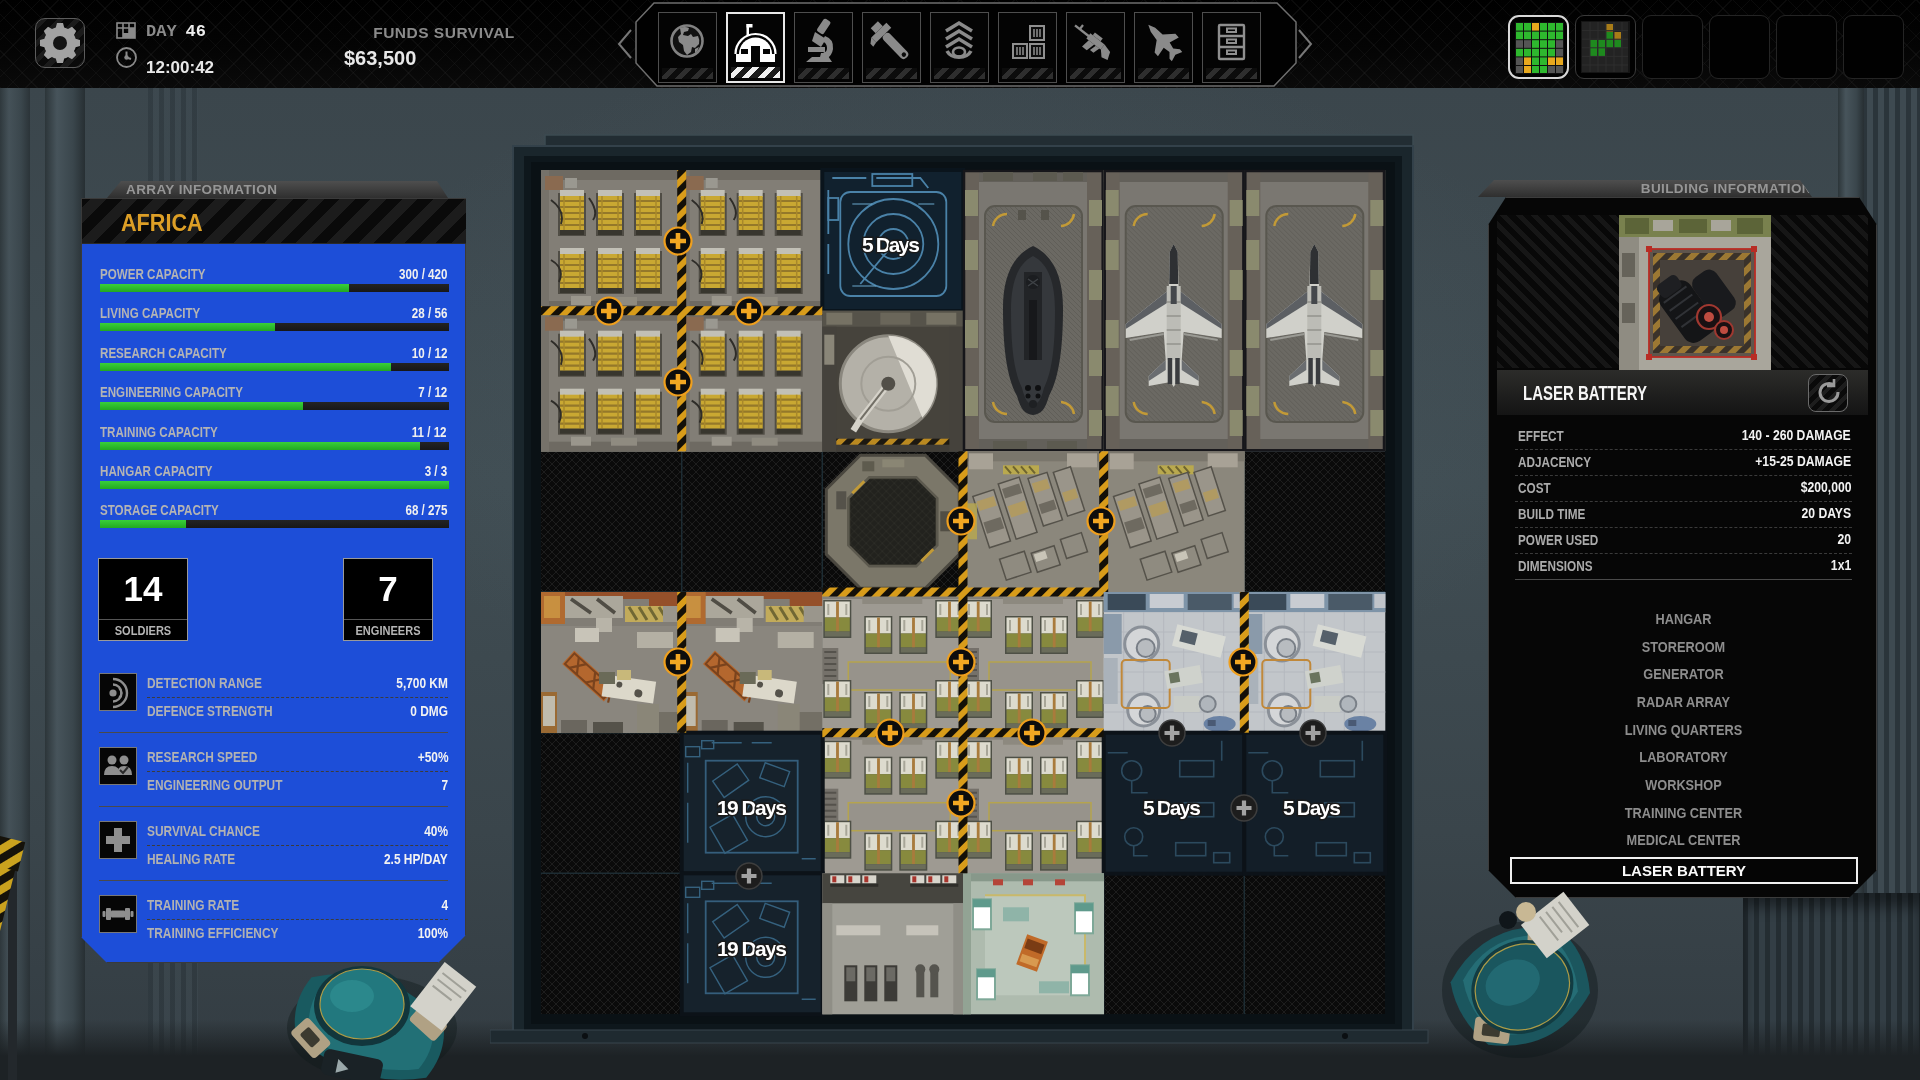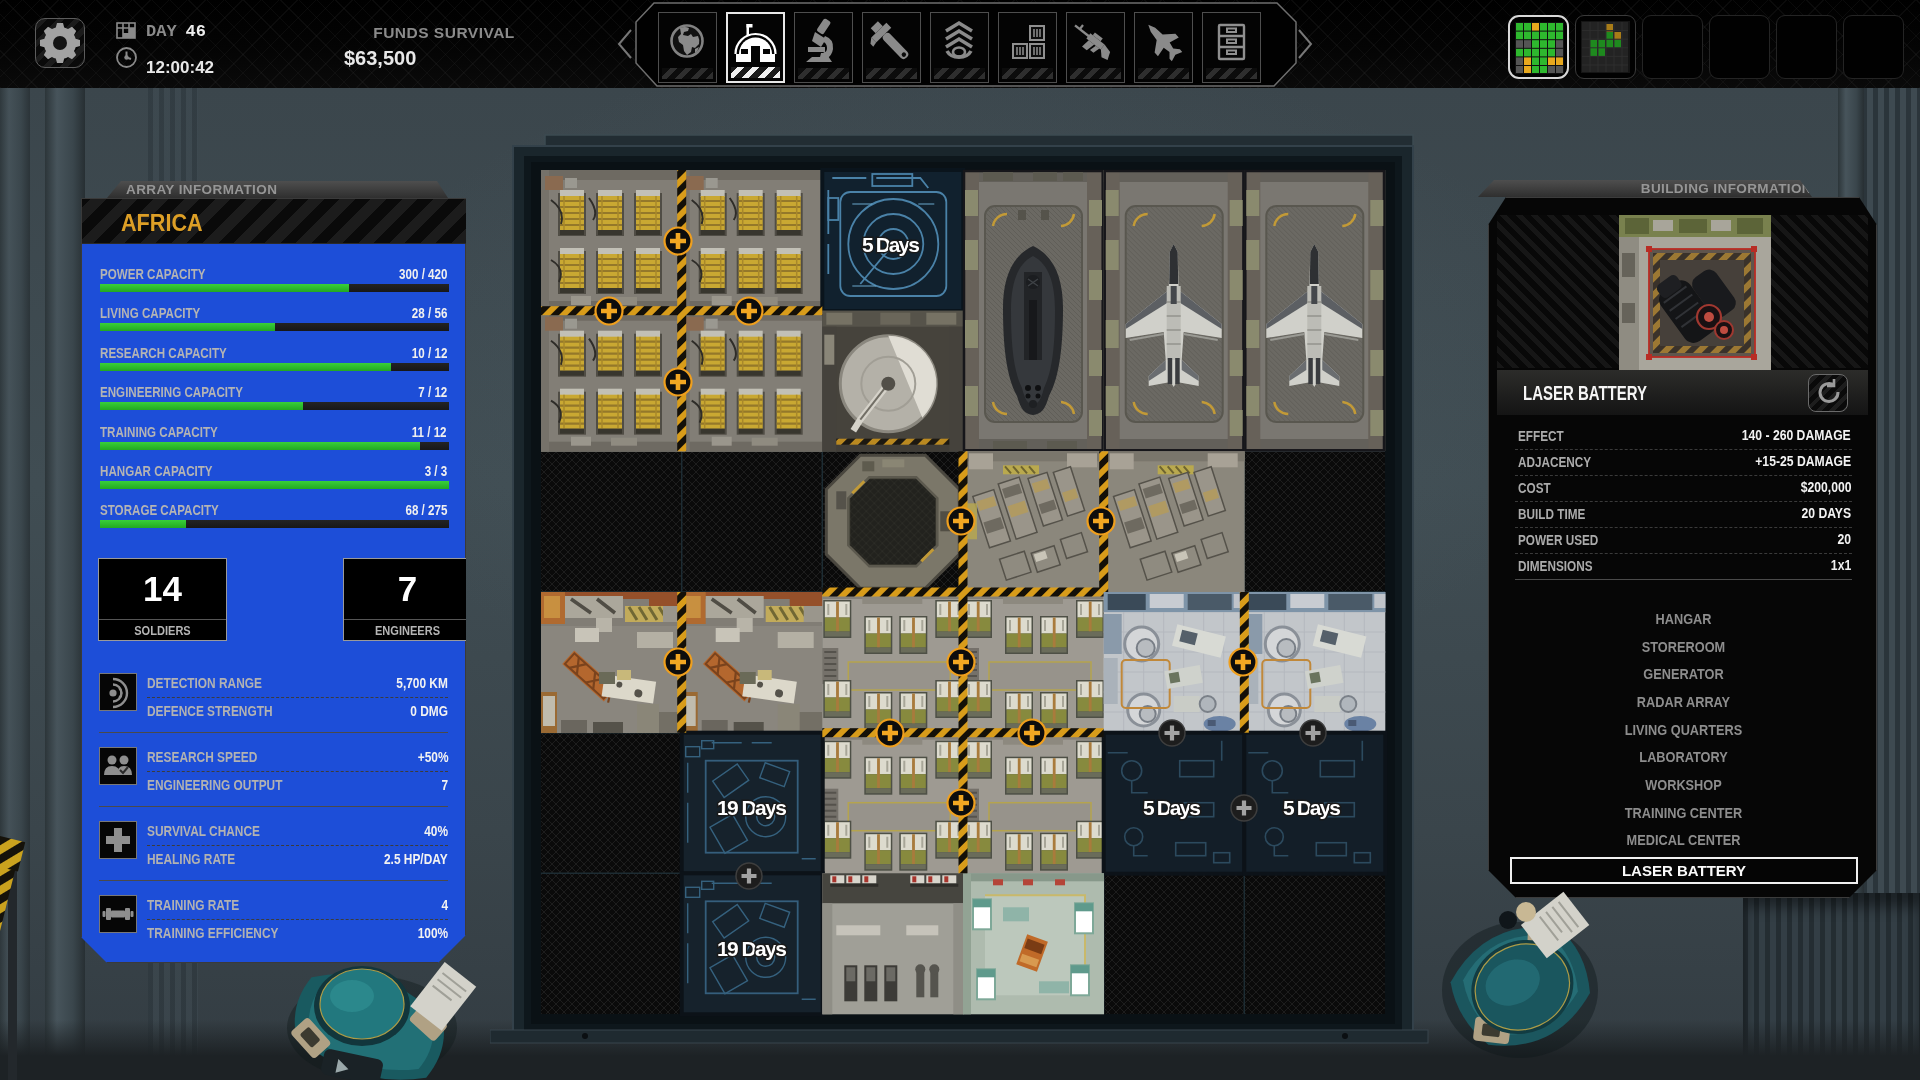--- a/index.html
+++ b/index.html
@@ -36,21 +36,21 @@
  clip-path:polygon(0 0,385px 0,385px 737px,357px 765px,26px 765px,0 739px);
  background:#1d4ed8;border:1px solid #3a3a3a;}
 .ptab{height:17px;background:linear-gradient(180deg,#4e4e4e,#2f2f2f);color:#969696;font-weight:bold;font-size:13.5px;letter-spacing:.4px;}
 #africa{left:0px;top:0px;width:385px;height:45px;border-bottom:1px solid #2a2a2a;
  background:repeating-linear-gradient(-45deg,#1c1c1c 0 11px,#0a0a0a 11px 22px);}
 #africa span{position:absolute;left:39px;top:10px;color:#dd9f26;font-size:24px;font-weight:bold;transform:scaleX(.9);transform-origin:left top;}
 .cap-label{position:absolute;color:#b4b4b4;font-weight:bold;font-size:14.5px;transform:scaleX(.8);transform-origin:left top;}
 .cap-val{position:absolute;right:18px;color:#f0f0f0;font-weight:bold;font-size:14.5px;text-align:right;transform:scaleX(.8);transform-origin:right top;}
 .bar{position:absolute;left:18px;width:349px;height:8px;background:linear-gradient(180deg,#232323,#171717);}
 .bar i{display:block;height:8px;background:linear-gradient(180deg,#39cf39,#22a822);}
-.statbox{position:absolute;top:359px;width:129px;height:83px;border:1px solid #9a9a9a;background:#000;text-align:center;}
+.statbox{position:absolute;top:359px;width:90px;height:83px;border:1px solid #9a9a9a;background:#000;text-align:center;}
 .statbox .num{display:block;font-size:35px;font-weight:bold;color:#fff;line-height:60px;border-bottom:1px solid #555;}
 .statbox .lbl{display:block;font-size:13px;font-weight:bold;color:#b5b5b5;line-height:21px;transform:scaleX(.85);}
 .infoicon{position:absolute;left:17px;width:38px;height:38px;border:1px solid #787878;background:#060606;}
 .irow-l{position:absolute;left:65px;color:#b2b2b2;font-weight:bold;font-size:14.5px;transform:scaleX(.82);transform-origin:left top;}
 .irow-v{position:absolute;right:17px;color:#f2f2f2;font-weight:bold;font-size:14.5px;text-align:right;transform:scaleX(.82);transform-origin:right top;}
 .dash{position:absolute;left:65px;right:17px;border-top:1px dashed #3c3c3c;}
 .solid{position:absolute;left:17px;right:17px;border-top:1px solid #4a4a4a;}
 #rpanel{left:1452px;top:197px;width:389px;height:701px;background:#060606;border:1px solid #3c3c3c;
  clip-path:polygon(0 28px,18px 0,371px 0,389px 28px,389px 673px,361px 701px,28px 701px,0 673px);margin-left:36px;}
 #rimg{position:absolute;left:8px;top:17px;width:371px;height:153px;background:

